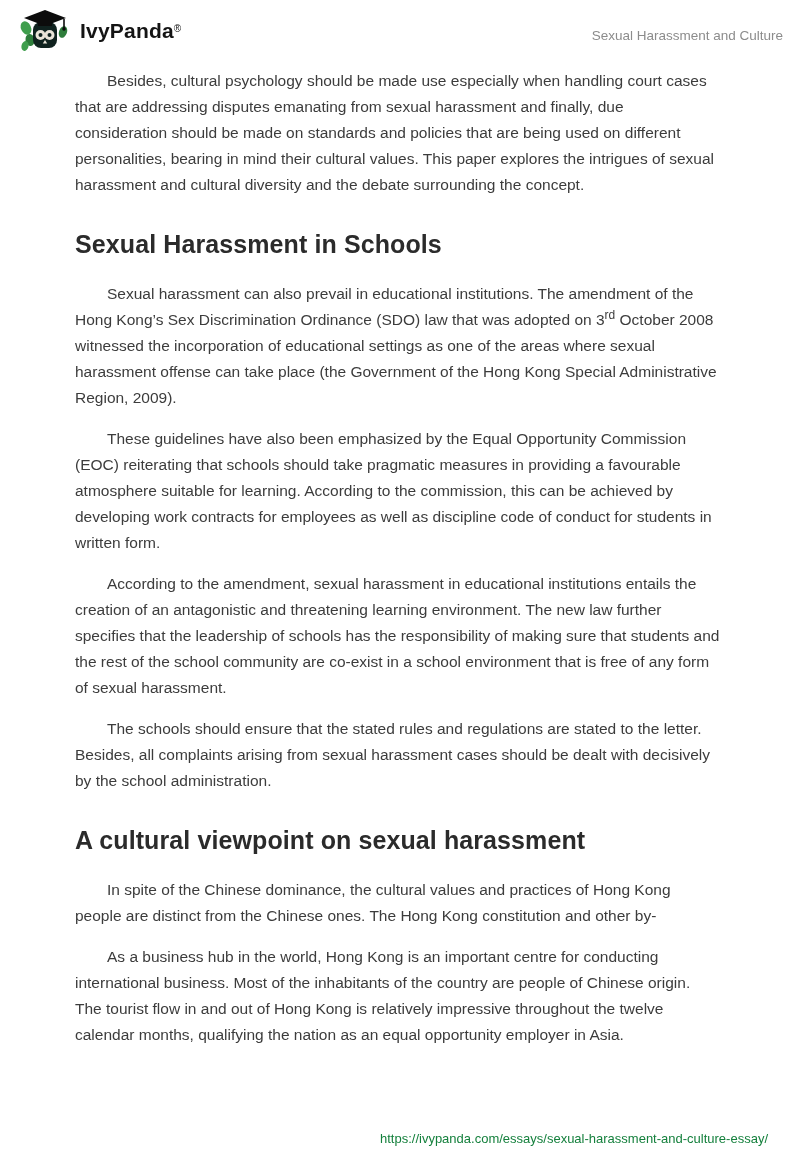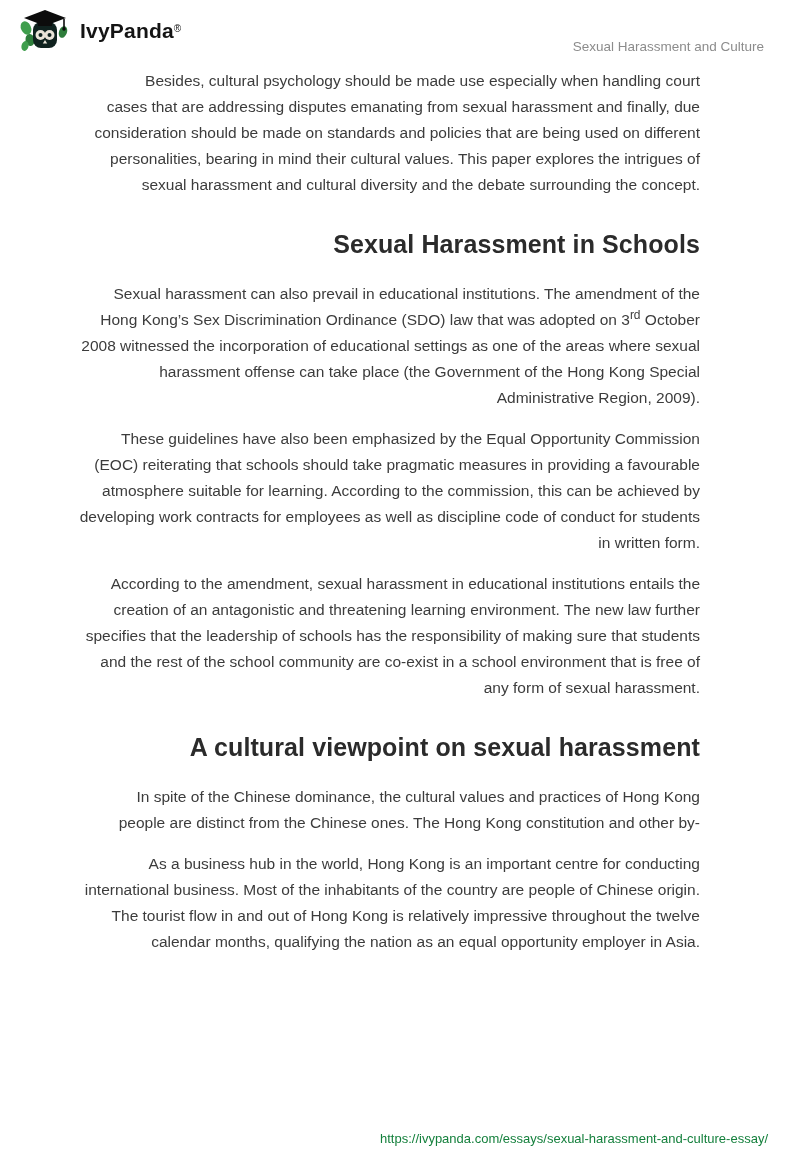--- a/index.html
+++ b/index.html
@@ -8,22 +8,22 @@
     height: 1160px;
     background: #ffffff;
     font-family: "Liberation Sans", sans-serif;
     color: #3c3c3c;
     position: relative;
     overflow: hidden;
   }
   .page-header {
     display: flex;
     justify-content: space-between;
-    align-items: flex-end;
-    padding: 8px 36px 0 18px;
+    align-items: center;
+    padding: 8px 17px 0 18px;
     height: 54px;
     box-sizing: border-box;
   }
   .brand {
     display: flex;
     align-items: center;
     gap: 10px;
   }
   .logo { display: inline-block; line-height: 0; }
   .brand-name {
@@ -36,22 +36,21 @@
     font-size: 10px;
     color: #141414;
     vertical-align: super;
   }
   .doc-title {
     font-size: 13.5px;
     color: #8c8c8c;
     margin-top: 8px;
   }
   .content {
-    padding: 14px 100px 0 75px;
-    text-align: right;
+    padding: 14px 80px 0 75px;
   }
   .content p {
     font-size: 15.5px;
     line-height: 26px;
     margin: 0 0 15px 0;
     text-indent: 32px;
     color: #3c3c3c;
   }
   .content p sup {
     font-size: 12px;
@@ -113,20 +112,21 @@
   <p>Besides, cultural psychology should be made use especially when handling court cases that are addressing disputes emanating from sexual harassment and finally, due consideration should be made on standards and policies that are being used on different personalities, bearing in mind their cultural values. This paper explores the intrigues of sexual harassment and cultural diversity and the debate surrounding the concept.</p>
 
   <h1>Sexual Harassment in Schools</h1>
 
   <p><span>Sexual harassment can also prevail in educational institutions. The amendment of the Hong Kong’s Sex Discrimination Ordinance (SDO) law that was adopted on 3</span><sup>rd</sup><span> October 2008 witnessed the incorporation of educational settings as one of the areas where sexual harassment offense can take place (the Government of the Hong Kong Special Administrative Region, 2009).</span></p>
 
   <p>These guidelines have also been emphasized by the Equal Opportunity Commission (EOC) reiterating that schools should take pragmatic measures in providing a favourable atmosphere suitable for learning. According to the commission, this can be achieved by developing work contracts for employees as well as discipline code of conduct for students in written form.</p>
 
   <p>According to the amendment, sexual harassment in educational institutions entails the creation of an antagonistic and threatening learning environment. The new law further specifies that the leadership of schools has the responsibility of making sure that students and the rest of the school community are co-exist in a school environment that is free of any form of sexual harassment.</p>
 
+  <p>The schools should ensure that the stated rules and regulations are stated to the letter. Besides, all complaints arising from sexual harassment cases should be dealt with decisively by the school administration.</p>
 
   <h1>A cultural viewpoint on sexual harassment</h1>
 
   <p>In spite of the Chinese dominance, the cultural values and practices of Hong Kong people are distinct from the Chinese ones. The Hong Kong constitution and other by-</p>
 
   <p>As a business hub in the world, Hong Kong is an important centre for conducting international business. Most of the inhabitants of the country are people of Chinese origin. The tourist flow in and out of Hong Kong is relatively impressive throughout the twelve calendar months, qualifying the nation as an equal opportunity employer in Asia.</p>
 </main>
 
 <footer class="page-footer">
   <span>https://ivypanda.com/essays/sexual-harassment-and-culture-essay/</span>

